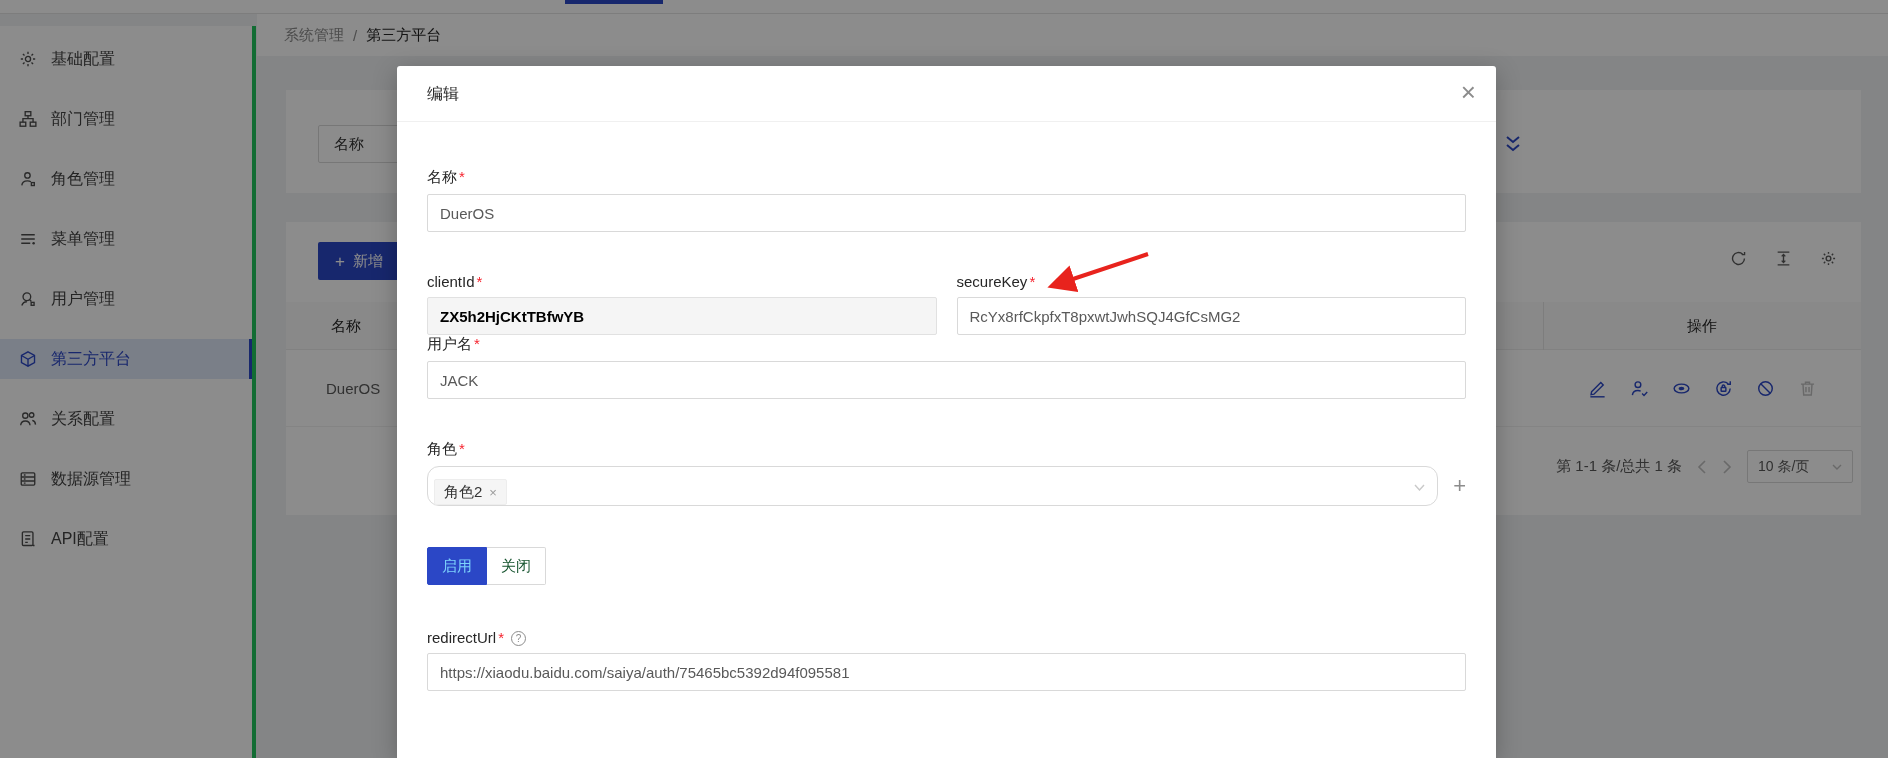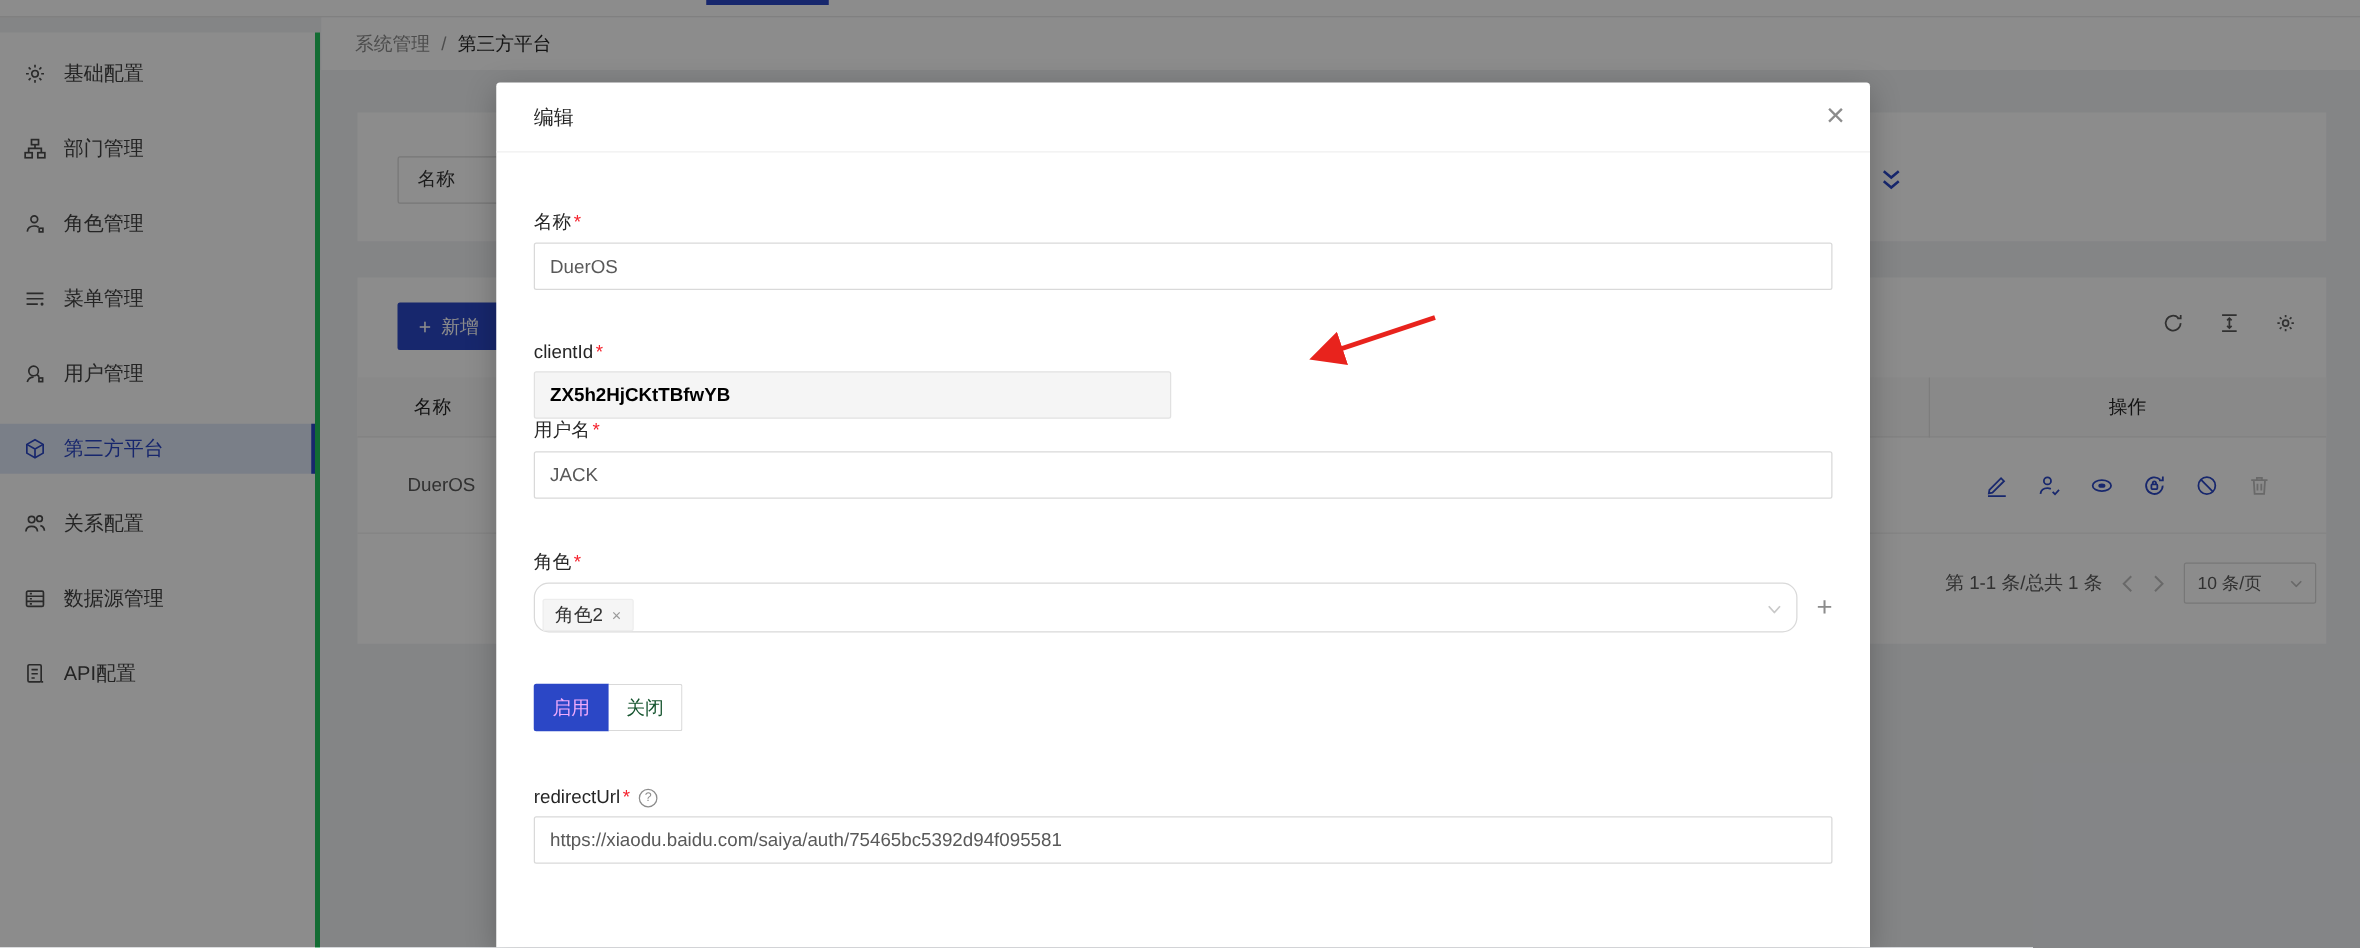--- a/index.html
+++ b/index.html
@@ -69,21 +69,21 @@
   .select-row { display:flex; align-items:center; }
   .select-box { position:relative; width:1134px; height:40px; border:1px solid #d9d9d9; border-radius:12px; display:flex; align-items:center; padding:12px 30px 0 6px; background:#fff; cursor:pointer; }
   .sel-tag { height:26px; background:#f5f5f5; border:1px solid #ededed; border-radius:2px; display:flex; align-items:center; padding:0 9px; font-size:15px; color:#333; gap:7px; }
   .tag-x { color:#9a9a9a; font-size:13px; cursor:pointer; }
   .sel-chev { position:absolute; right:12px; top:17px; width:11px; height:7px; color:#c9c9c9; }
   .add-role { margin-left:15px; font-size:22px; color:#8c8c8c; cursor:pointer; line-height:1; }
   .radio-group { display:flex; }
   .radio-btn { height:38px; min-width:55px; padding:0 14px; display:flex; align-items:center; justify-content:center; font-size:15px; border:1px solid #d9d9d9; background:#fff; color:#14532d; cursor:pointer; font-family:inherit; }
   .radio-btn.first { border-radius:2px 0 0 2px; }
   .radio-btn.last { border-radius:0 2px 2px 0; border-left-width:0; }
-  .radio-btn.active { background:#2B47C6; border-color:#2B47C6; color:#f0abfc; }
+  .radio-btn.active { background:#2B47C6; border-color:#2B47C6; color:#7dd3fc; }
   .annotation-arrow { position:absolute; left:1035px; top:240px; width:130px; height:60px; z-index:40; pointer-events:none; }
 </style>
 </head>
 <body>
 
 <div class="tabs-strip"></div>
 <div class="tab-indicator"></div>
 
 <nav class="sidebar">
   <ul class="menu">
@@ -305,20 +305,24 @@
     <div class="field">
       <label class="field-label"><span>名称</span><span class="req">*</span></label>
       <input class="txt-input" type="text" value="DuerOS" style="">
     </div>
 
     <div class="two-col">
       <div class="col field2">
         <label class="field-label"><span>clientId</span><span class="req">*</span></label>
         <input class="txt-input" type="text" disabled="" value="ZX5h2HjCKtTBfwYB" style="">
       </div>
+      <div class="col field2">
+        <label class="field-label"><span>secureKey</span><span class="req">*</span></label>
+        <input class="txt-input" type="text" value="RcYx8rfCkpfxT8pxwtJwhSQJ4GfCsMG2" style="">
+      </div>
     </div>
 
     <div class="field">
       <label class="field-label"><span>用户名</span><span class="req">*</span></label>
       <input class="txt-input" type="text" value="JACK" style="">
     </div>
 
     <div class="field">
       <label class="field-label"><span>角色</span><span class="req">*</span></label>
       <div class="select-row">

